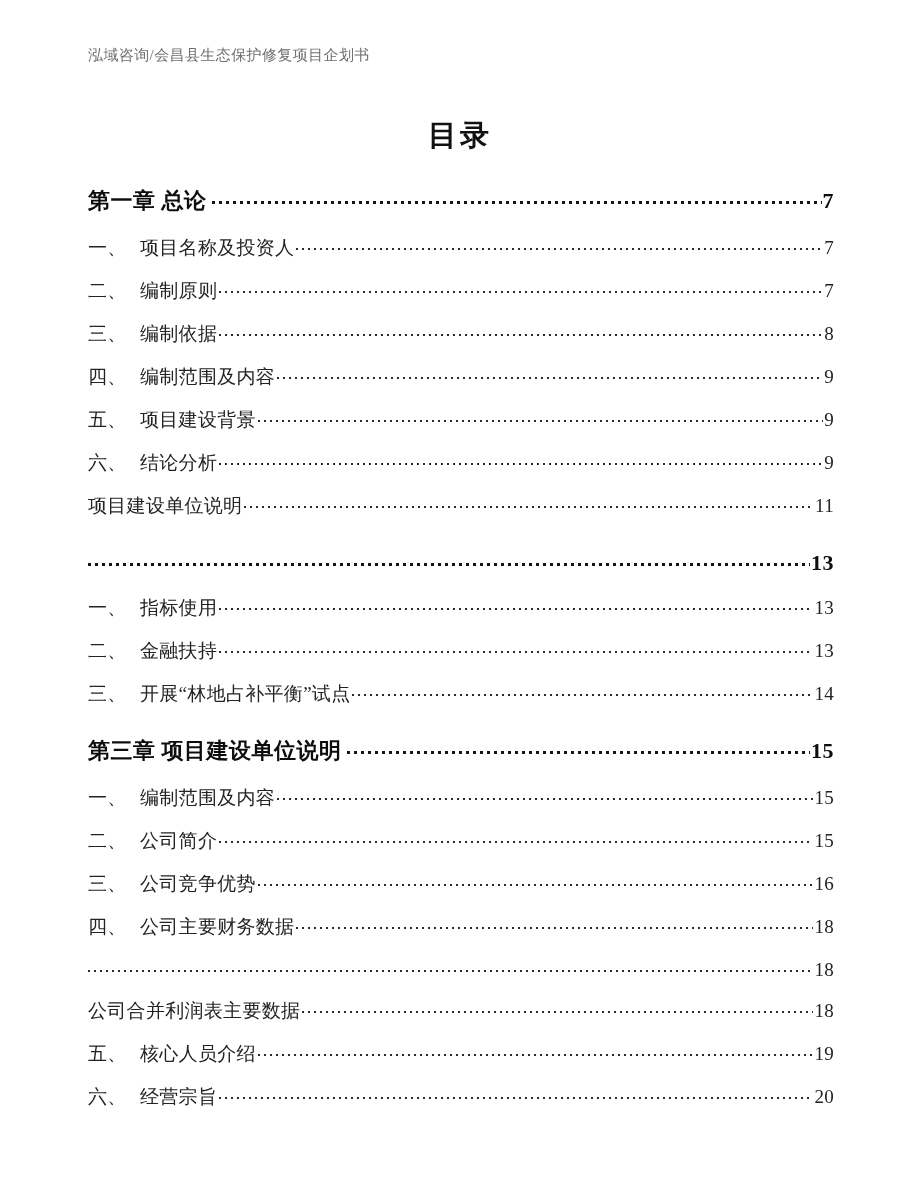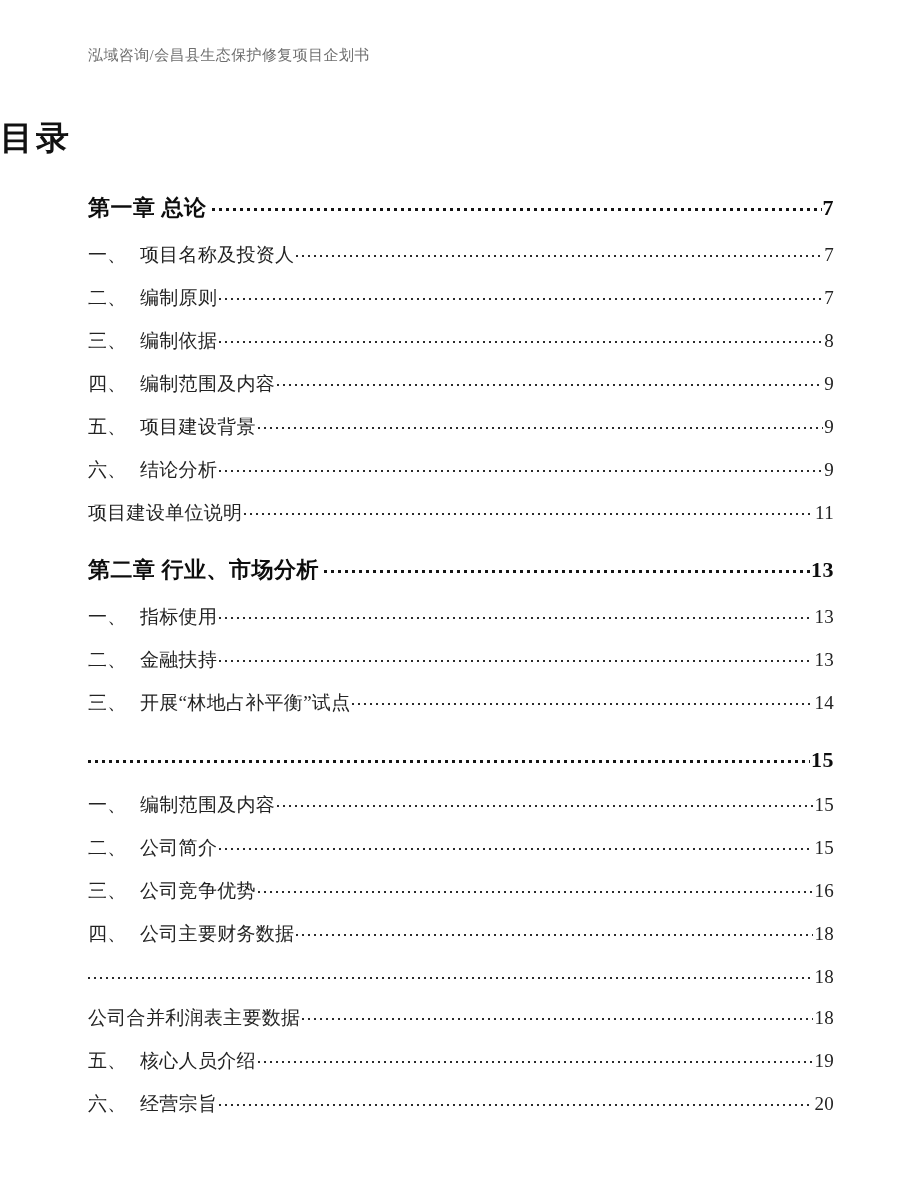--- a/index.html
+++ b/index.html
@@ -34,22 +34,22 @@
     white-space: nowrap;
     font-family: "Liberation Serif", "DejaVu Serif", serif;
   }
 
   
   .toc-title {
     position: absolute;
     left: 0;
     right: 0;
     top: 116px;
-    text-align: left;
-    font-size: 33px;
+    text-align: center;
+    font-size: 29px;
     font-weight: bold;
     letter-spacing: 3px;
     color: #111111;
   }
 
   
   .toc {
     position: absolute;
     left: 88px;
     top: 186px;
@@ -85,21 +85,21 @@
   }
 
   .pageno {
     flex: 0 0 auto;
     padding-left: 1px;
     text-align: right;
   }
 
   
   .lvl1 {
-    margin-top: 7px;
+    margin-top: 0;
     font-size: 22px;
     font-weight: bold;
     color: #0d0d0d;
     letter-spacing: 0.5px;
   }
   .lvl1 .entry-text { padding-right: 5px; }
   .lvl1 .leader::after {
     bottom: 0.20em;
     height: 3px;
     background-image: radial-gradient(circle at 1.5px 1.5px, #151515 1.5px, rgba(0,0,0,0) 1.7px);
@@ -206,23 +206,20 @@
       </div>
       <div class="toc-row lvl2 row-gap-section">
         <span class="entry-label">
           <span class="no-num"></span>
           <span class="entry-text">项目建设单位说明</span>
         </span>
         <span class="leader"></span>
         <span class="pageno">11</span>
       </div>
       <div class="toc-row lvl1 row-gap-chapter">
-        <span class="entry-label">
-          <span class="entry-text">第二章 行业、市场分析</span>
-        </span>
         <span class="leader"></span>
         <span class="pageno">13</span>
       </div>
       <div class="toc-row lvl2 row-gap-first-section">
         <span class="entry-label">
           <span class="num">一、</span>
           <span class="entry-text">指标使用</span>
         </span>
         <span class="leader"></span>
         <span class="pageno">13</span>
@@ -237,20 +234,23 @@
       </div>
       <div class="toc-row lvl2 row-gap-section">
         <span class="entry-label">
           <span class="num">三、</span>
           <span class="entry-text">开展“林地占补平衡”试点</span>
         </span>
         <span class="leader"></span>
         <span class="pageno">14</span>
       </div>
       <div class="toc-row lvl1 row-gap-chapter">
+        <span class="entry-label">
+          <span class="entry-text">第三章 项目建设单位说明</span>
+        </span>
         <span class="leader"></span>
         <span class="pageno">15</span>
       </div>
       <div class="toc-row lvl2 row-gap-first-section">
         <span class="entry-label">
           <span class="num">一、</span>
           <span class="entry-text">编制范围及内容</span>
         </span>
         <span class="leader"></span>
         <span class="pageno">15</span>

